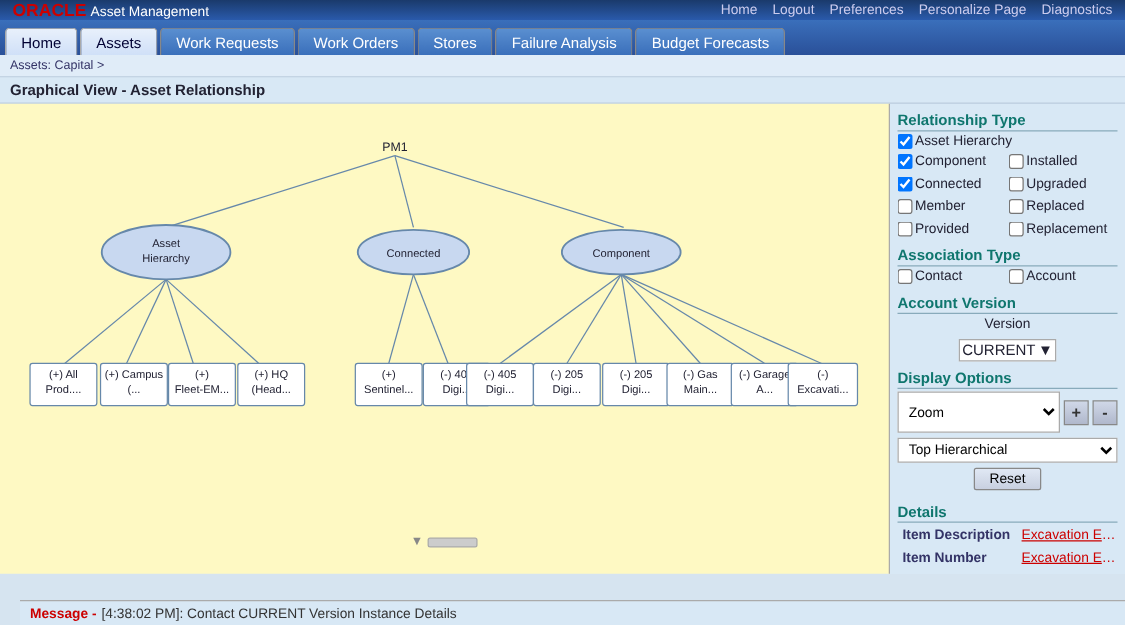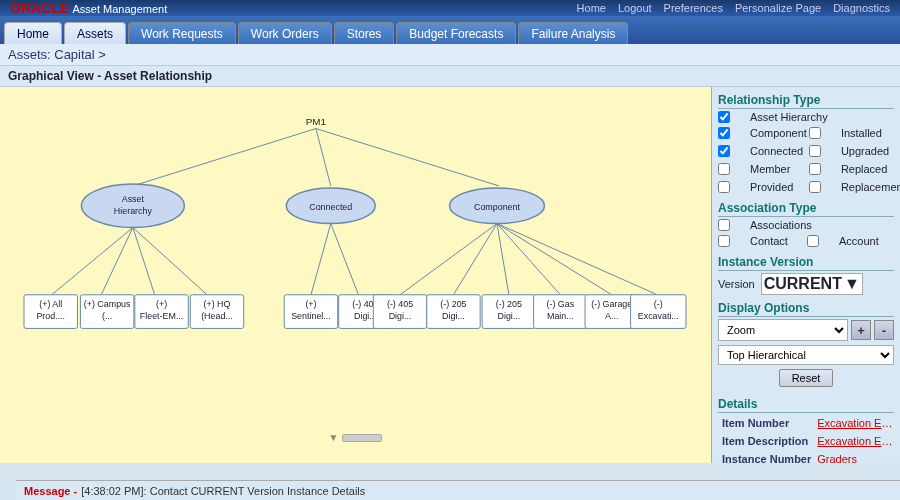--- a/index.html
+++ b/index.html
@@ -42,21 +42,21 @@
     .tab.active {
       background: linear-gradient(to bottom, #e8f0fb, #d0e0f8);
       color: #003;
       border-color: #aaa;
     }
 
     
     #breadcrumb {
       background: #e0ecf8;
       padding: 3px 8px;
-      font-size: 13px;
+      font-size: 10px;
       color: #336;
       border-bottom: 1px solid #bcd;
     }
     #breadcrumb a { color: #336; text-decoration: none; }
 
     
     #page-title {
       background: #d8e8f5;
       padding: 3px 8px;
       font-size: 12px;
@@ -126,21 +126,21 @@
       font-weight: bold;
       color: #0f766e;
       border-bottom: 1px solid #8ab;
       margin-bottom: 0;
       padding-bottom: 1px;
     }
 
     .checkbox-row {
       display: flex;
       align-items: center;
-      gap: 20px;
+      gap: 2px;
       margin: 2px 0;
       font-size: 11px;
       color: #223;
     }
     .checkbox-row input[type=checkbox] {
       width: 12px;
       height: 12px;
     }
     .two-col {
       display: grid;
@@ -148,44 +148,44 @@
       gap: 2px;
     }
 
     .version-row {
       display: flex;
       align-items: center;
       gap: 6px;
       font-size: 11px;
       color: #223;
       margin-top: 2px;
+      flex-direction: column;
     }
     .version-select {
       border: 1px solid #aaa;
       background: white;
-      font-size: 16px;
+      font-size: 12px;
       padding: 1px 2px;
       display: flex;
       align-items: flex-end;
       gap: 2px;
-      font-weight: bold;
     }
 
     .display-options-row {
       display: flex;
       align-items: center;
       gap: 3px;
       margin-top: 2px;
     }
     .zoom-select {
       border: 1px solid #aaa;
       background: white;
       font-size: 11px;
       padding: 1px 4px;
-      height: 22px;
+      height: 33px;
       flex: 1;
     }
     .zoom-btn {
       background: linear-gradient(to bottom, #d0d8e8, #b0b8cc);
       border: 1px solid #888;
       font-size: 13px;
       font-weight: bold;
       width: 20px;
       height: 20px;
       cursor: pointer;
@@ -287,22 +287,22 @@
     <a>Diagnostics</a>
   </div>
 </div>
 
 <div id="nav-tabs">
   <div class="tab active">Home</div>
   <div class="tab active">Assets</div>
   <div class="tab">Work Requests</div>
   <div class="tab">Work Orders</div>
   <div class="tab">Stores</div>
+  <div class="tab">Failure Analysis</div>
   <div class="tab">Budget Forecasts</div>
-  <div class="tab">Failure Analysis</div>
 </div>
 
 <div id="breadcrumb">
   <a>Assets</a>:
   <a>Capital</a>
   <span> &gt;</span>
 </div>
 
 <div id="page-title">Graphical View - Asset Relationship</div>
 
@@ -436,38 +436,34 @@
         </div>
         <div class="checkbox-row">
           <input type="checkbox" style="">
           <span>Replacement</span>
         </div>
       </div>
     </div>
 
     <div>
       <div class="panel-section-title">Association Type</div>
-      <div class="checkbox-row">
-        <input type="checkbox" style="">
-        <span>Associations</span>
-      </div>
       <div class="two-col">
         <div class="checkbox-row">
           <input type="checkbox" style="">
           <span>Contact</span>
         </div>
         <div class="checkbox-row">
           <input type="checkbox" style="">
           <span>Account</span>
         </div>
       </div>
     </div>
 
     <div>
-      <div class="panel-section-title">Instance Version</div>
+      <div class="panel-section-title">Account Version</div>
       <div class="version-row">
         <span>Version</span>
         <div class="version-select">
           <span>CURRENT</span>
           <span>▼</span>
         </div>
       </div>
     </div>
 
     <div>
@@ -491,25 +487,25 @@
         </select>
       </div>
       <button class="reset-btn">Reset</button>
     </div>
 
     <div>
       <div class="panel-section-title">Details</div>
       <table class="details-table">
         <tbody>
             <tr>
-          <td>Item Number</td>
+          <td>Item Description</td>
           <td>Excavation Equi</td>
         </tr>
         <tr>
-          <td>Item Description</td>
+          <td>Item Number</td>
           <td>Excavation Equi</td>
         </tr>
         <tr>
           <td>Instance Number</td>
           <td>Graders</td>
         </tr>
       </tbody>
         </table>
     </div>
 

